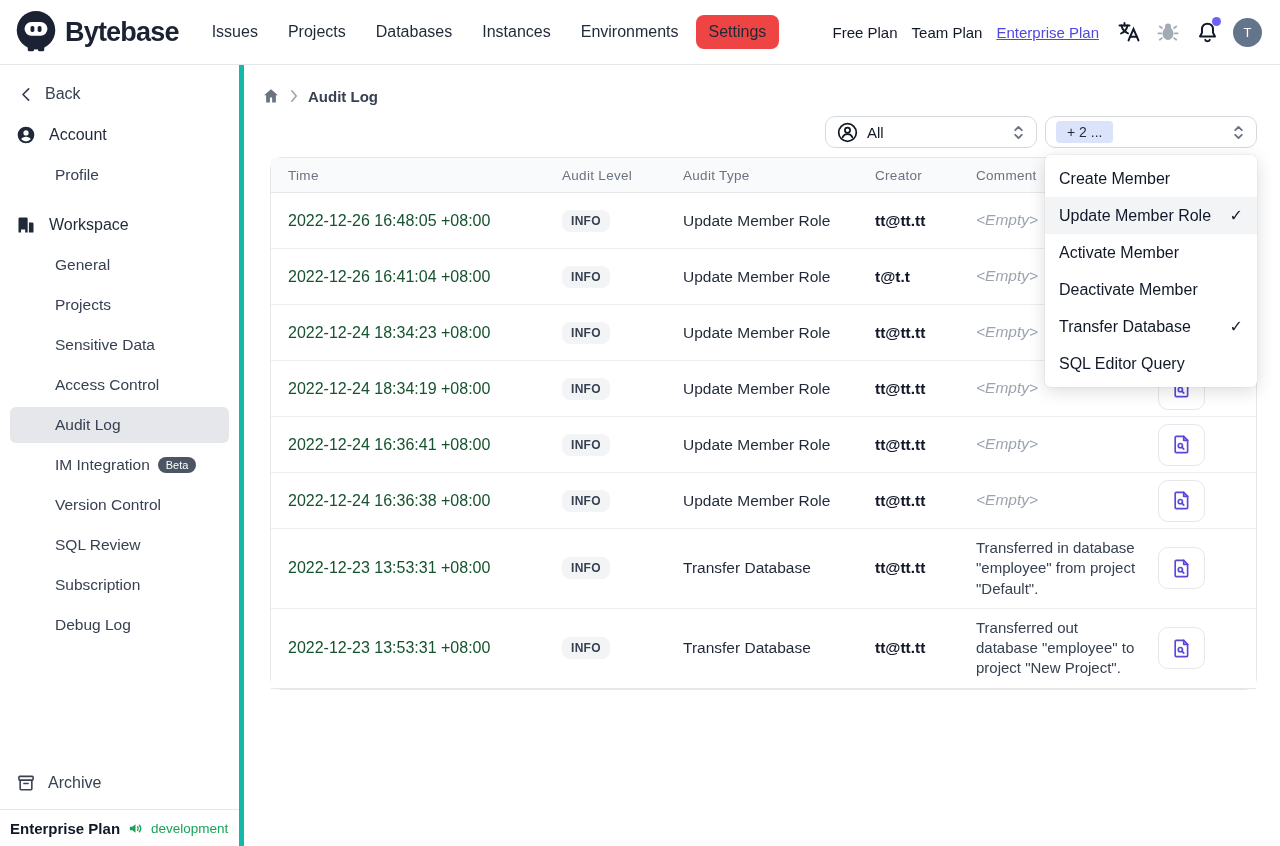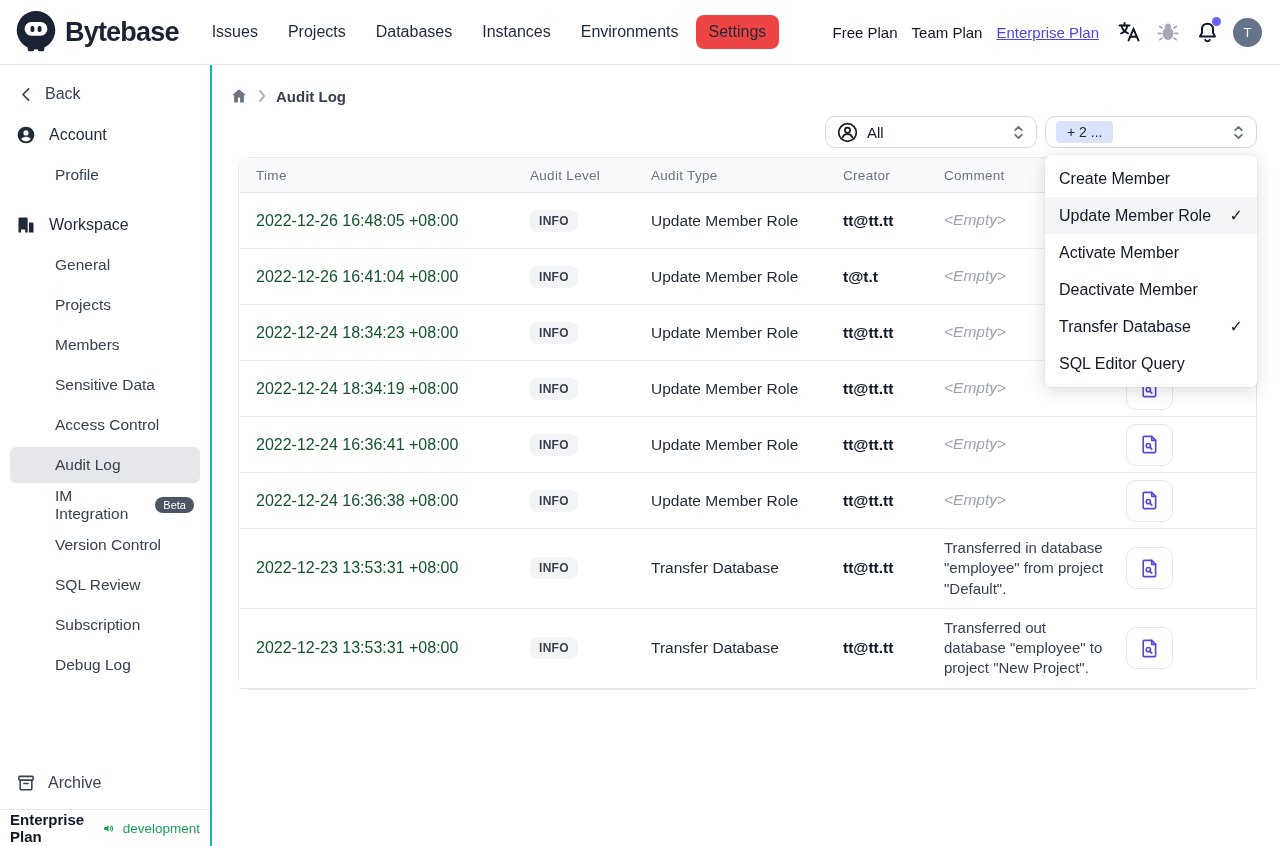--- a/index.html
+++ b/index.html
@@ -18,21 +18,21 @@
   .plans { display:flex; align-items:center; gap:14px; margin-right:4px; }
   .plan { font-size:15px; font-weight:500; color:#111827; cursor:pointer; white-space:nowrap; }
   .plan.link { color:#4f46e5; text-decoration:underline; }
   .icon-btn { width:26px; height:26px; display:flex; align-items:center; justify-content:center; cursor:pointer; position:relative; }
   .bell-dot { position:absolute; top:-2px; right:-1px; width:9px; height:9px; border-radius:50%; background:#6d63f1; }
   .avatar { width:29px; height:29px; border-radius:50%; background:#64748b; color:#fff; font-size:13px; font-weight:500;
     display:flex; align-items:center; justify-content:center; cursor:pointer; }
 
   
   .shell { display:flex; height:781px; }
-  .sidebar { width:212px; border-right:2px solid #14b8a6; display:flex; flex-direction:column; }
+  .sidebar { width:244px; border-right:5px solid #14b8a6; display:flex; flex-direction:column; }
   .content { flex:1; position:relative; }
 
   
   .back-row { display:flex; align-items:center; gap:10px; padding:20px 16px 6px 18px; font-size:16px; color:#374151; cursor:pointer; }
   .side-nav { padding:8px 10px 0 10px; }
   .section-head { display:flex; align-items:center; gap:13px; padding:8px 6px; font-size:16px; font-weight:500; color:#1f2937; }
   .section-head svg { width:20px; height:20px; flex:none; }
   .side-item { display:flex; align-items:center; height:36px; margin:4px 0; padding:0 6px 0 45px; border-radius:6px;
     font-size:15.5px; color:#374151; cursor:pointer; }
   .side-item.active { background:#e5e7eb; }
@@ -214,24 +214,20 @@
 
       <div class="side-item">
             <span>General</span>
 
           </div>
           <div class="side-item">
             <span>Projects</span>
 
           </div>
           <div class="side-item">
-            <span>Members</span>
-
-          </div>
-          <div class="side-item">
             <span>Sensitive Data</span>
 
           </div>
           <div class="side-item">
             <span>Access Control</span>
 
           </div>
           <div class="side-item active">
             <span>Audit Log</span>
 

